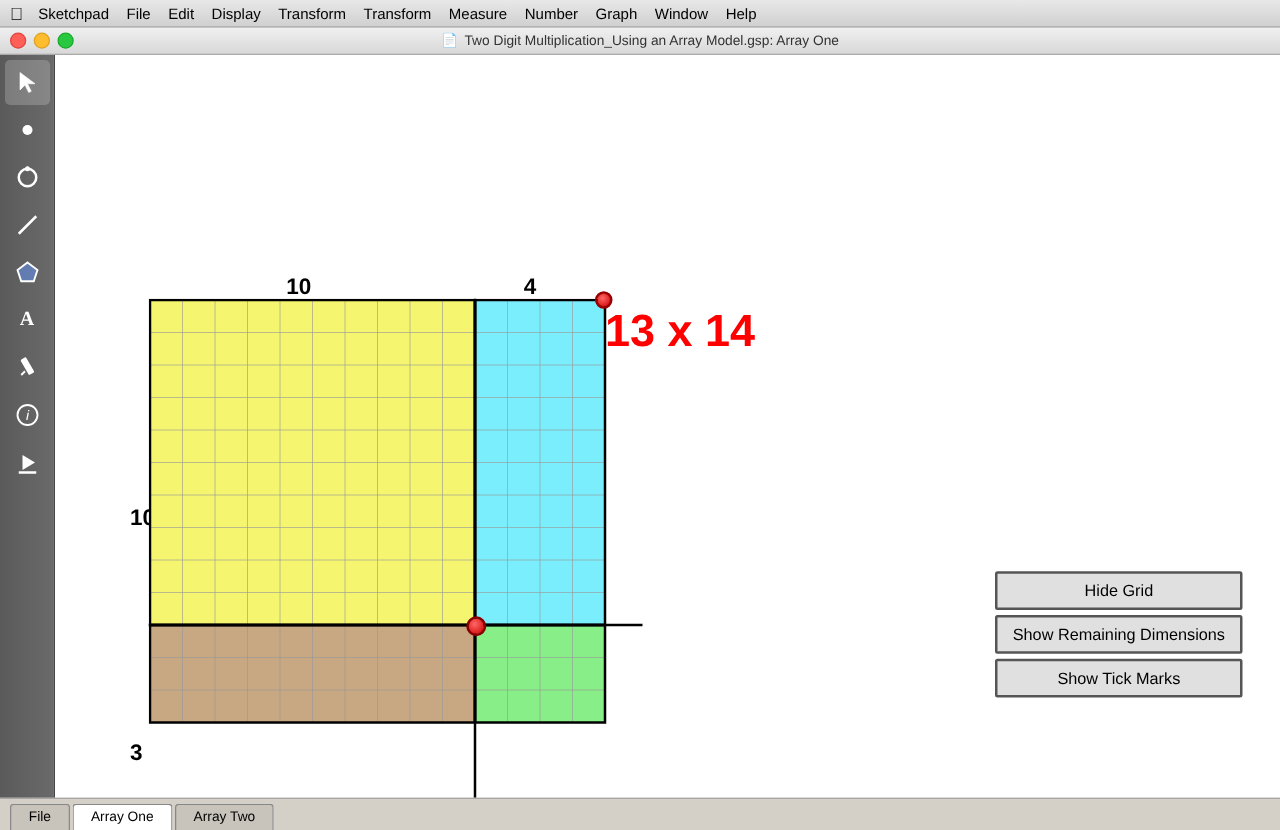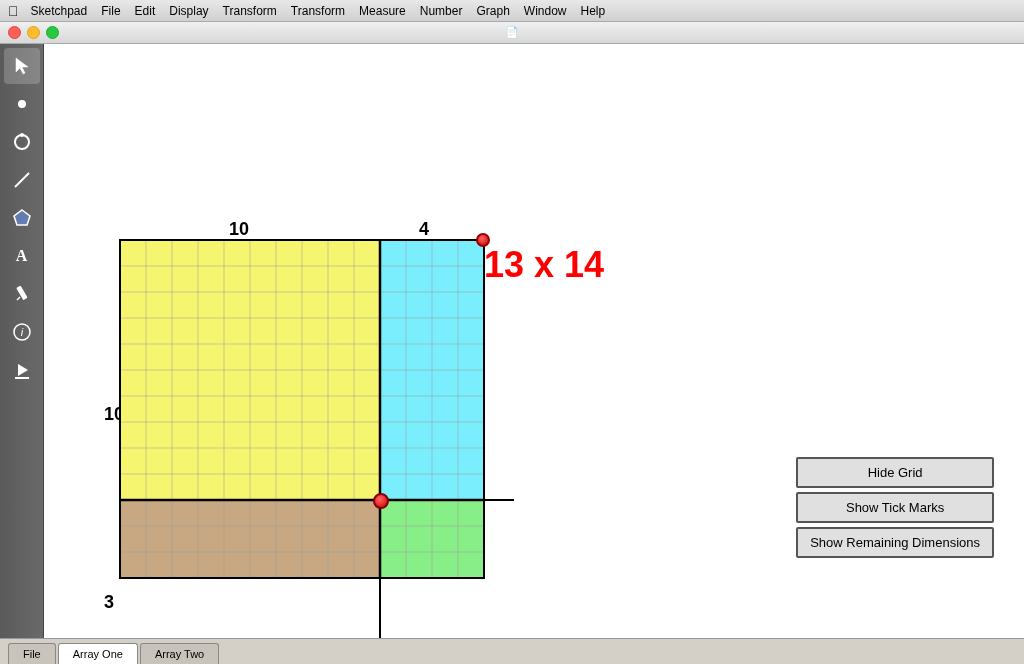--- a/index.html
+++ b/index.html
@@ -221,20 +221,21 @@
 </div>
 
 <div class="titlebar">
   <div class="titlebar-buttons">
     <div class="titlebar-btn close"></div>
     <div class="titlebar-btn minimize"></div>
     <div class="titlebar-btn maximize"></div>
   </div>
   <div class="titlebar-title">
     <span>📄</span>
+    <span>Two Digit Multiplication_Using an Array Model.gsp: Array One</span>
   </div>
 </div>
 
 <div class="main-layout">
 
   <div class="toolbar">
     <button class="tool-btn active" title="Select">
       <svg width="20" height="20" viewBox="0 0 20 20">
           <path d="M4,2 L4,16 L8,12 L11,18 L13,17 L10,11 L16,11 Z" fill="white" stroke="white" stroke-width="0.5"></path>
         </svg>
@@ -374,22 +375,22 @@
     </svg>
 
     <div class="point-top-right" style="position:absolute;top:189px;left:432px;"></div>
 
     <div style="position:absolute;top:449px;left:329px;width:16px;height:16px;
                 background:radial-gradient(circle at 40% 35%, #ff6666, #cc0000);
                 border-radius:50%;border:2px solid #880000;cursor:pointer;z-index:10;"></div>
 
     <div class="right-buttons">
       <button class="action-btn">Hide Grid</button>
+      <button class="action-btn">Show Remaining Dimensions</button>
       <button class="action-btn">Show Tick Marks</button>
-      <button class="action-btn">Show Remaining Dimensions</button>
     </div>
 
   </div>
 </div>
 
 <div class="bottom-tabs">
   <div class="tab">File</div>
   <div class="tab active">Array One</div>
   <div class="tab">Array Two</div>
 </div>

